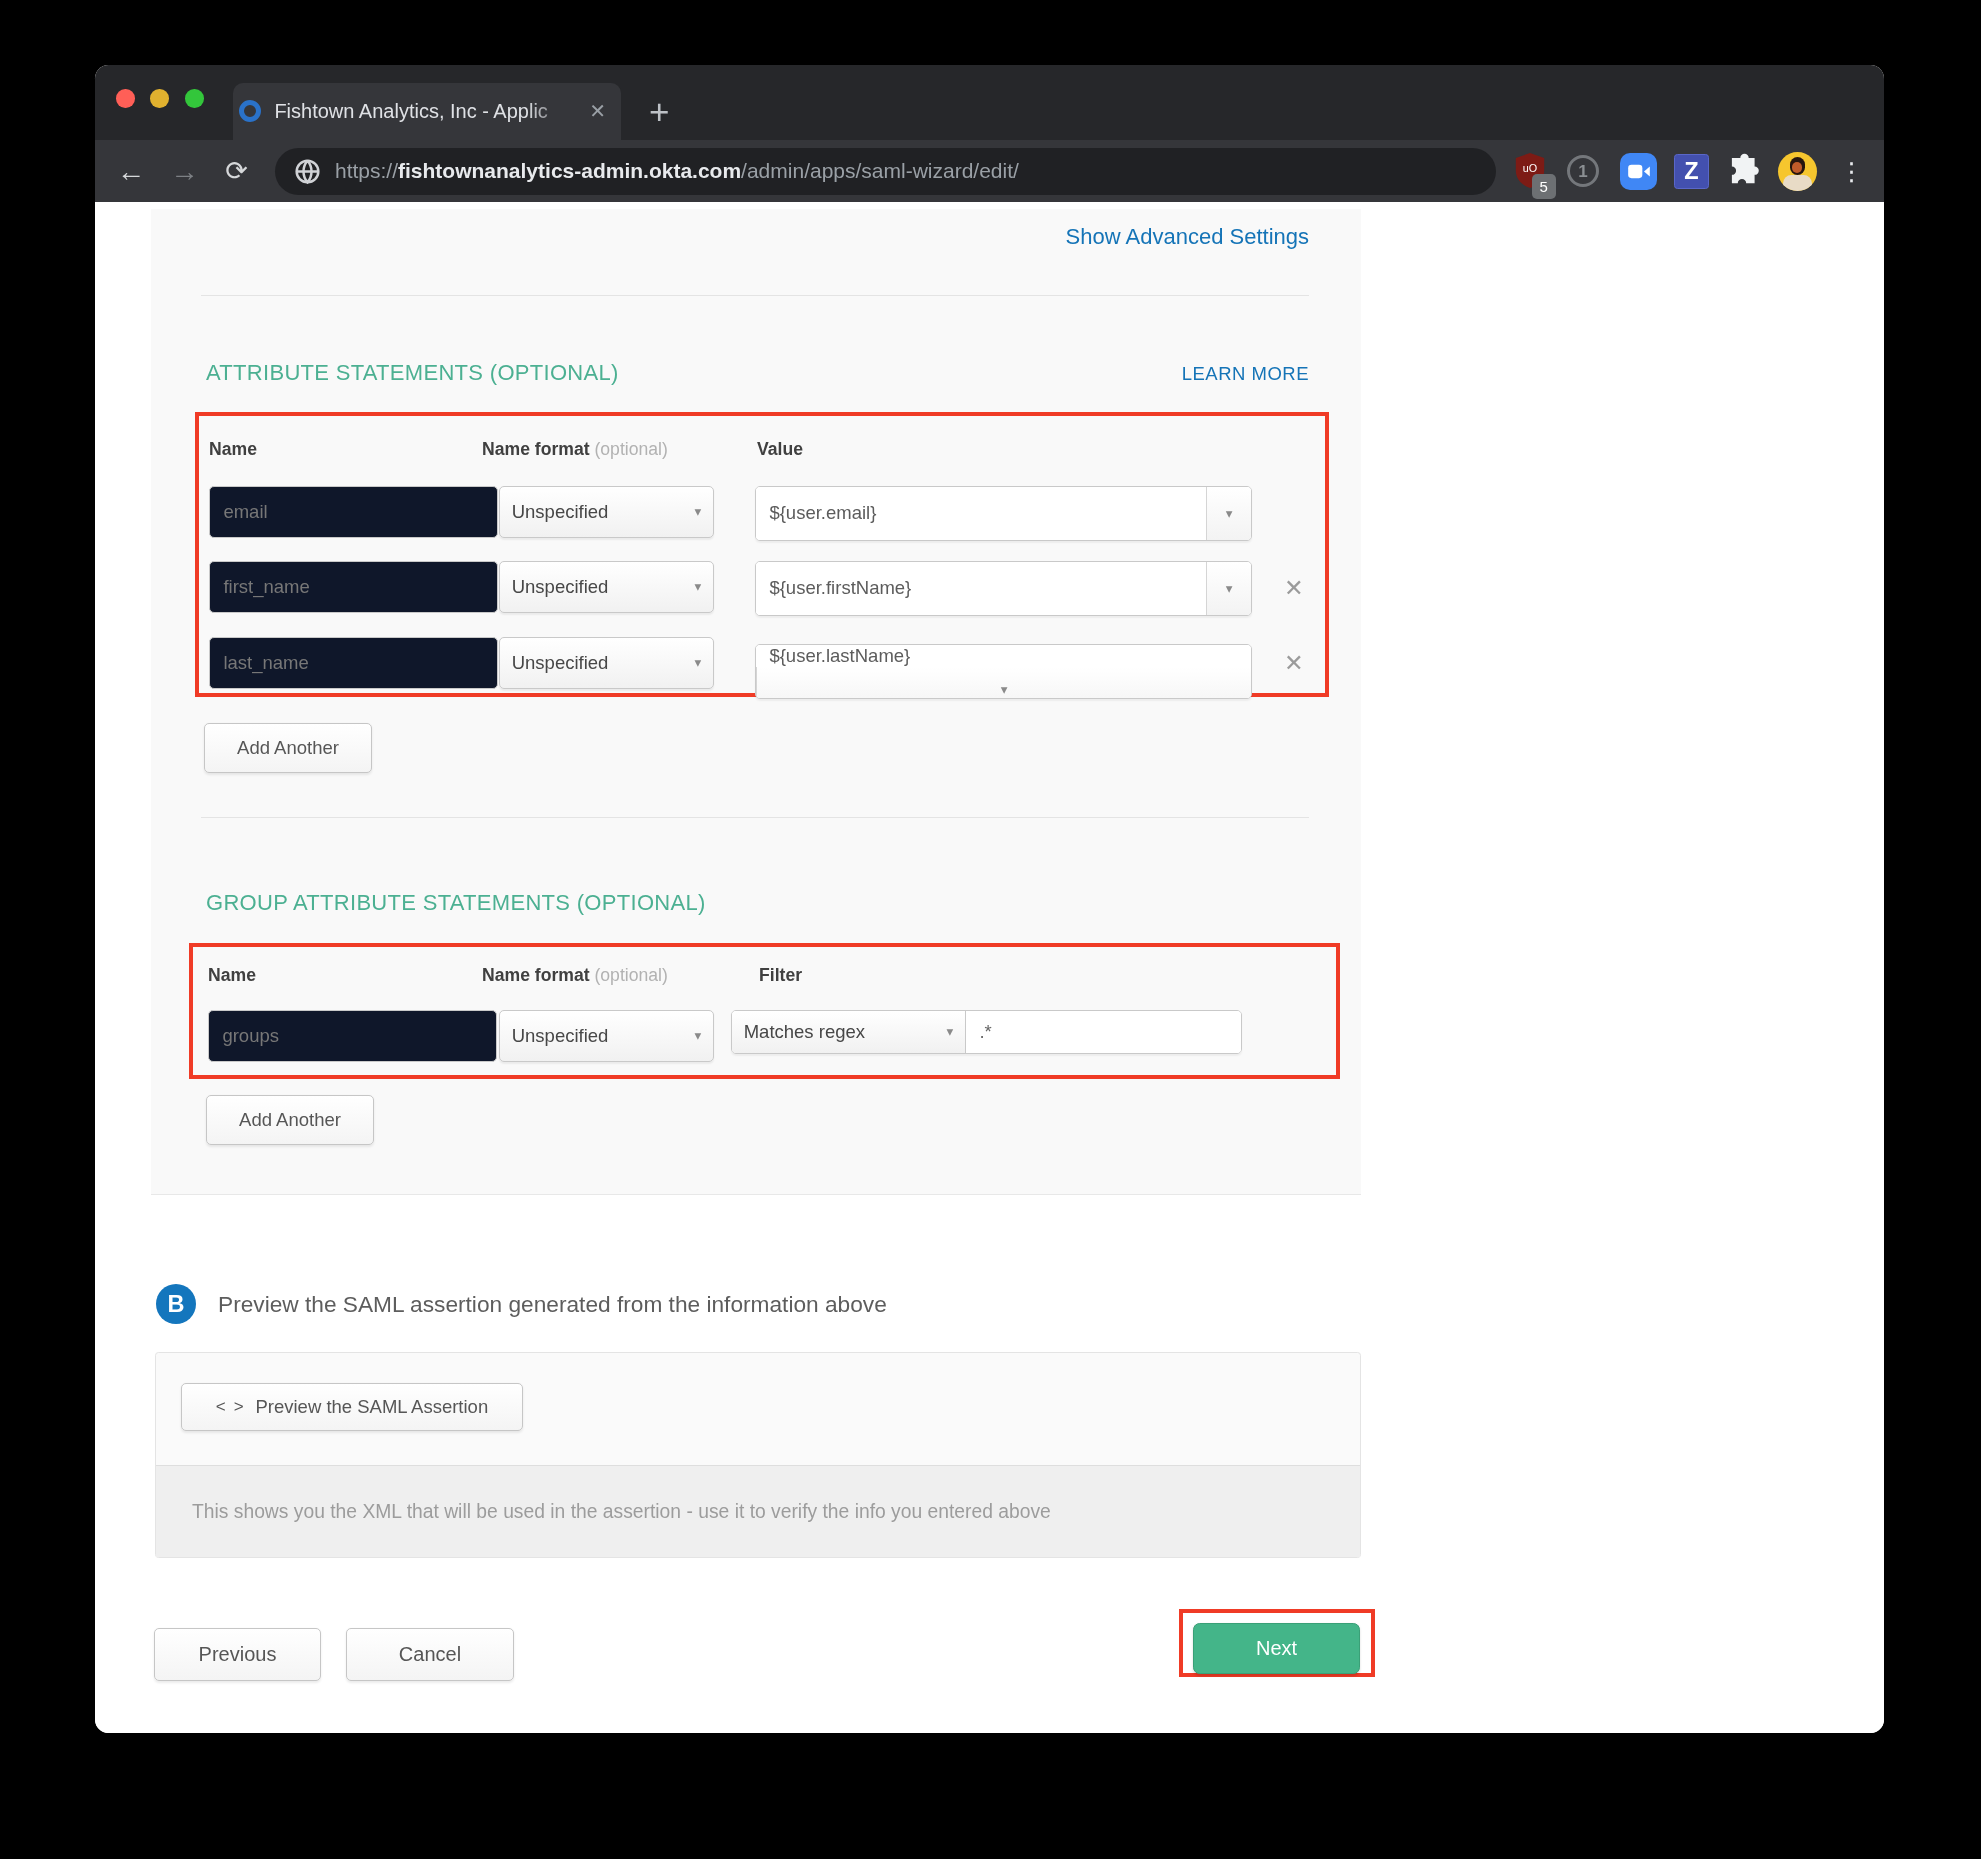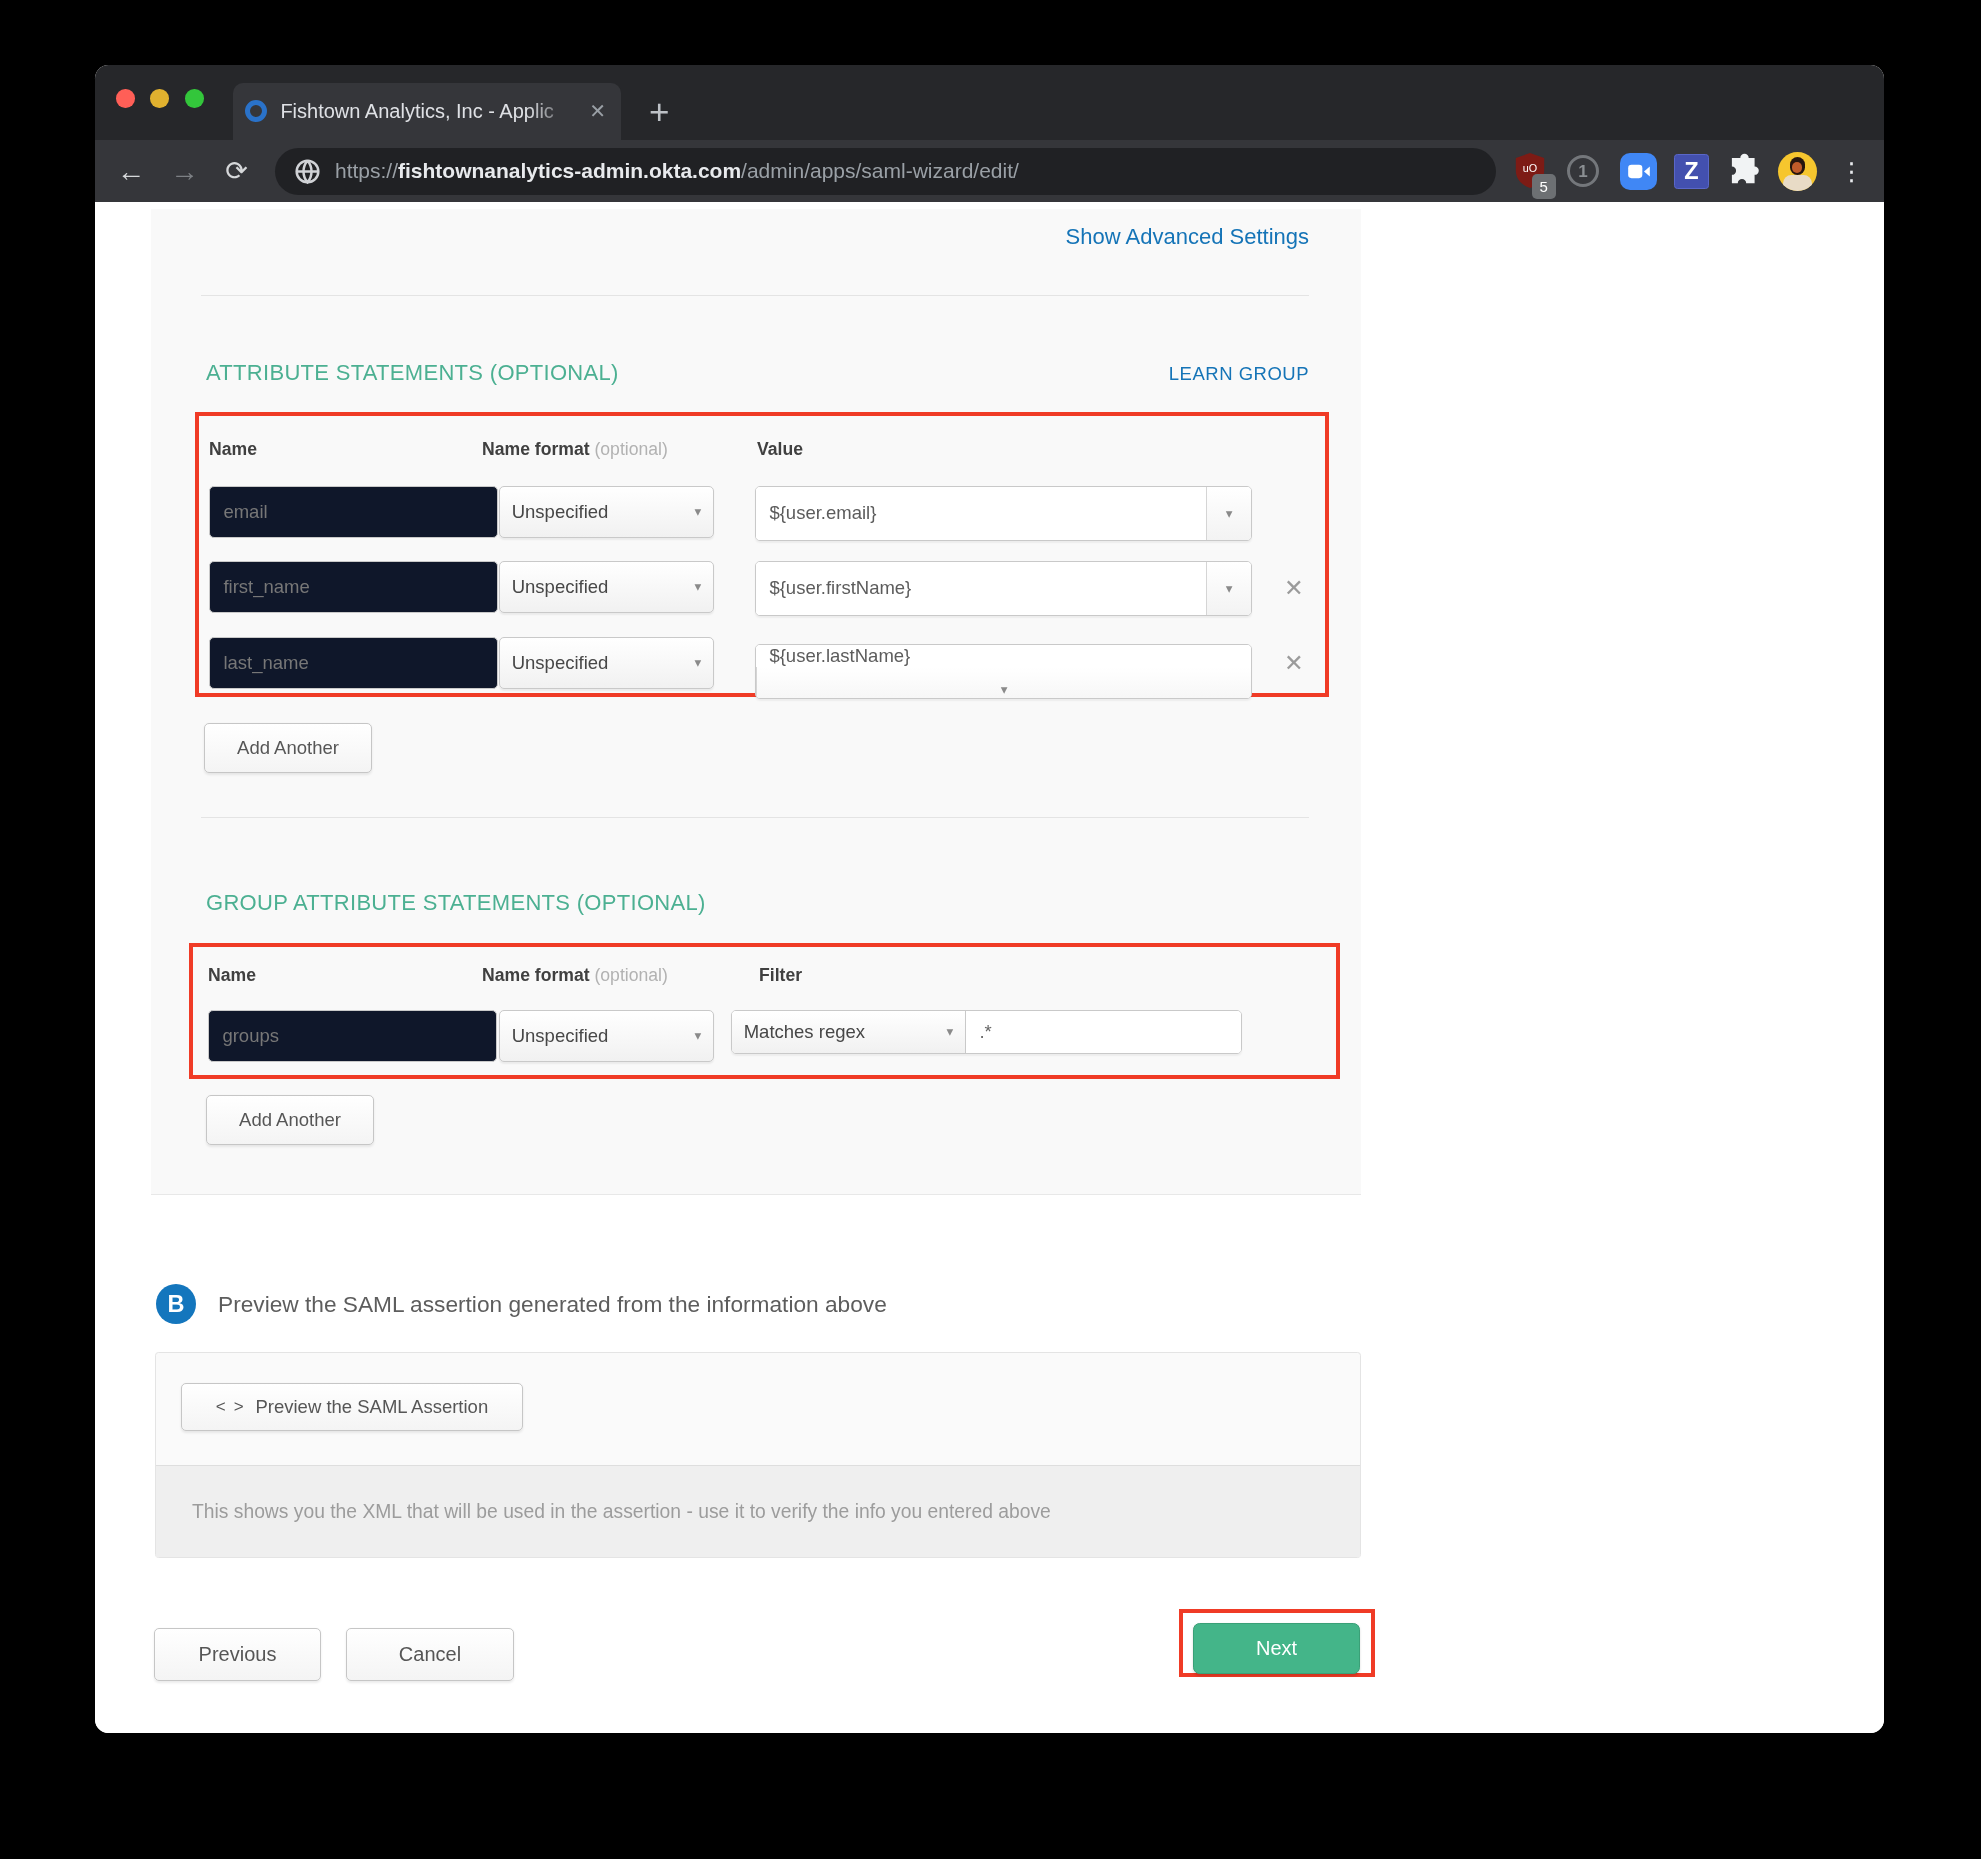--- a/index.html
+++ b/index.html
@@ -5,21 +5,21 @@
   * { margin:0; padding:0; box-sizing:border-box; }
   html,body { width:1982px; height:1859px; background:#000; font-family:"Liberation Sans", sans-serif; }
   .win { position:absolute; left:95px; top:65px; width:1789px; height:1668px; border-radius:13.4px; overflow:hidden; background:#fff; }
 
   
   .titlebar { position:absolute; left:0; top:0; width:1789px; height:75px; background:#26272a; }
   .light { position:absolute; top:24px; width:18.5px; height:18.5px; border-radius:50%; }
   .light.red { left:21px; background:#ff5f57; }
   .light.yellow { left:55px; background:#e0b12f; }
   .light.green { left:90px; background:#33c63b; }
-  .tab { position:absolute; left:138px; top:17.6px; width:388px; height:57px; background:#35363a; border-radius:10px 10px 0 0; display:flex; align-items:center; padding:0 15px 0 12px; }
+  .tab { position:absolute; left:138px; top:17.6px; width:388px; height:57px; background:#35363a; border-radius:10px 10px 0 0; display:flex; align-items:center; padding:0 15px 0 6px; }
   .favicon-ring { width:22px; height:22px; border-radius:50%; border:5.9px solid #2a72c9; flex:0 0 auto; }
   .tab-title { color:#dfe1e5; font-size:20px; margin-left:13.4px; white-space:nowrap; overflow:hidden; flex:1 1 auto;
     -webkit-mask-image:linear-gradient(90deg,#000 82%,transparent 98%); mask-image:linear-gradient(90deg,#000 82%,transparent 98%); }
   .tab-close { color:#9aa0a6; font-size:20px; margin-left:8.4px; flex:0 0 auto; cursor:default; }
   .newtab { position:absolute; left:554px; top:28.5px; color:#bdc1c6; font-size:35px; font-weight:300; line-height:35px; }
 
   .toolbar { position:absolute; left:0; top:75px; width:1789px; height:62px; background:#35363a; }
   .nav-ic { position:absolute; top:12.6px; font-size:28.5px; color:#d6d8da; width:37px; text-align:center; line-height:37px; }
   .nav-back { left:17.6px; }
   .nav-fwd { left:71px; color:#7d8084; }
@@ -146,21 +146,21 @@
     <div class="ext menu-dots">⋮</div>
   </div>
 
   <div class="content">
 
     <div class="panel">
       <div class="adv-link">Show Advanced Settings</div>
       <div class="divider d1"></div>
 
       <div class="sec-title t1">ATTRIBUTE STATEMENTS (OPTIONAL)</div>
-      <div class="learn-more">LEARN GROUP</div>
+      <div class="learn-more">LEARN MORE</div>
 
       <div class="redbox rb1">
         <div class="col-h" style="left:10px; top:23.5px;">Name</div>
         <div class="col-h" style="left:283px; top:23.5px;"><span>Name format</span> <span class="col-note">(optional)</span></div>
         <div class="col-h" style="left:558px; top:23.5px;">Value</div>
 
         <input class="txt-in" style="left: 10px; top: 70px; width: 289px;" value="email">
         <div class="sel" style="left:300px; top:70px; width:215px;">
           <span class="sel-label">Unspecified</span>
           <span class="sel-arrow">▾</span>

